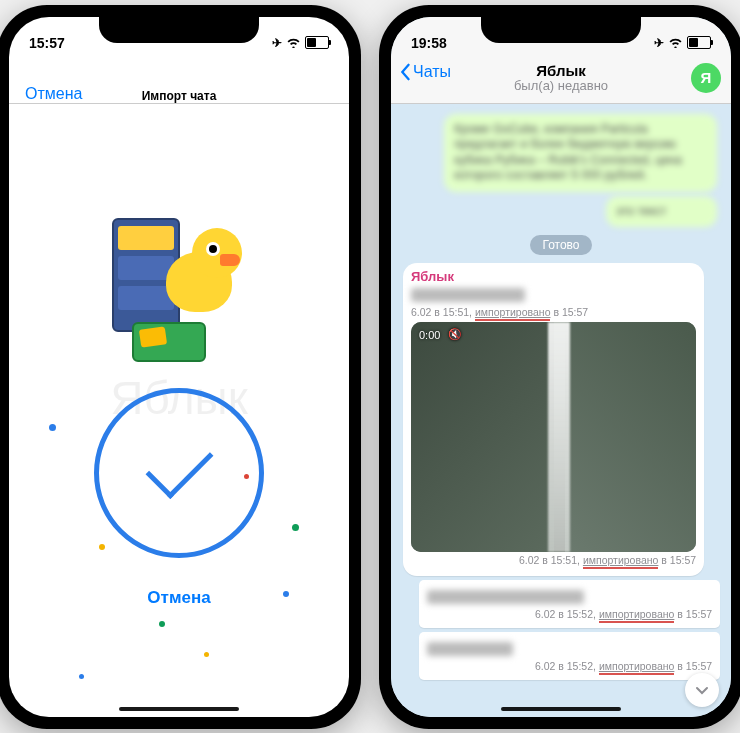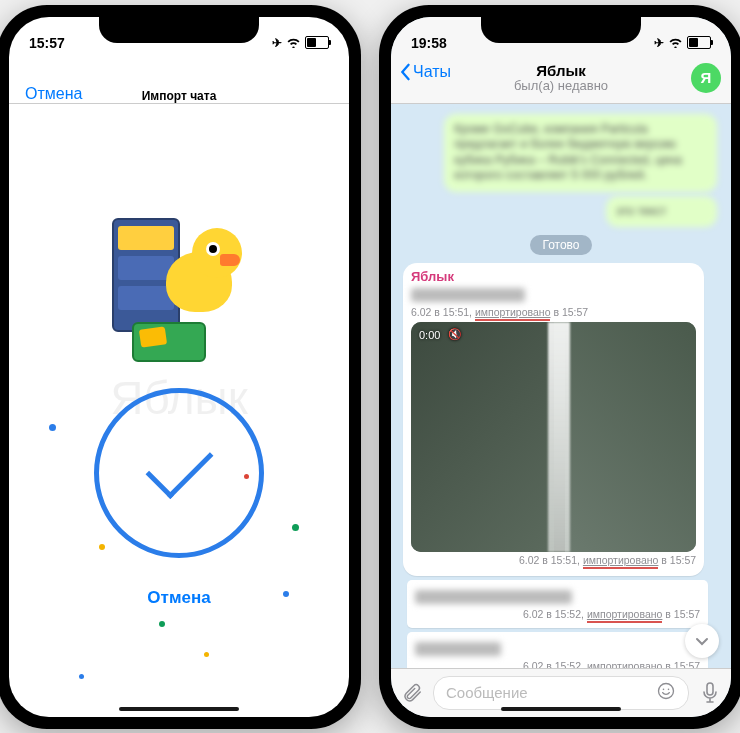--- a/index.html
+++ b/index.html
@@ -63,21 +63,21 @@
 .in-wrap{background:#fff;border-radius:14px;margin:4px auto 4px 4px;width:88%;padding:6px 8px 10px;box-shadow:0 1px 1px rgba(0,0,0,.08)}
 .sender{color:#d53a7b;font-size:13px;font-weight:600;margin-bottom:2px}
 .blur-line{height:14px;background:#bbb;border-radius:3px;filter:blur(3px);margin:4px 0;width:40%}
 .meta{font-size:10.5px;color:#8e8e93;margin-top:2px}
 .meta .imp{text-decoration:underline;color:#8e8e93;border-bottom:2px solid #d9534f;padding-bottom:1px}
 .media{position:relative;width:100%;height:230px;border-radius:10px;overflow:hidden;margin-top:4px;background:linear-gradient(180deg,#5a6b5c 0%,#6b7a6e 30%,#4e5a4f 100%)}
 .waterfall{position:absolute;left:48%;top:0;width:22px;height:100%;background:linear-gradient(180deg,rgba(255,255,255,.9),rgba(255,255,255,.6));filter:blur(1px)}
 .rock-l{position:absolute;left:0;top:0;width:50%;height:100%;background:linear-gradient(135deg,#3d4a3f,#5b6a5d)}
 .rock-r{position:absolute;right:0;top:0;width:46%;height:100%;background:linear-gradient(225deg,#4a5a4c,#6b7a6e)}
 .media-time{position:absolute;left:8px;top:6px;color:#fff;font-size:11px;text-shadow:0 0 3px #000;display:flex;gap:8px;align-items:flex-end}
-.in-msg{background:#fff;border-radius:5px;margin:4px auto 4px 8px;width:88%;padding:6px 8px 8px;box-shadow:0 1px 1px rgba(0,0,0,.08)}
+.in-msg{background:#fff;border-radius:5px;margin:4px auto 4px 20px;width:88%;padding:6px 8px 8px;box-shadow:0 1px 1px rgba(0,0,0,.08)}
 .scroll-down{position:absolute;right:12px;bottom:10px;width:34px;height:34px;background:#fff;border-radius:50%;box-shadow:0 1px 4px rgba(0,0,0,.2);display:flex;align-items:center;justify-content:center;color:#8e8e93}
 .inputbar{height:48px;background:#f7f7f7;border-top:.5px solid #ccc;display:flex;align-items:center;padding:0 8px;gap:8px}
 .attach,.mic{color:#8e8e93;width:26px;height:26px;display:flex;align-items:center;justify-content:center}
 .msg-input{flex:1;height:32px;background:#fff;border:1px solid #ddd;border-radius:16px;padding:0 12px;display:flex;align-items:center;justify-content:space-between;color:#bbb;font-size:15px}
 .sticker-btn{color:#8e8e93}
 .home-ind{position:absolute;bottom:6px;left:50%;transform:translateX(-50%);width:120px;height:4px;background:#000;border-radius:3px;opacity:.9}
 </style>
 </head>
 <body>
 
@@ -206,41 +206,17 @@
           <span class="imp">импортировано</span>
           <span>в 15:57</span>
         </div>
       </div>
       <div class="scroll-down">
         <svg width="16" height="16" viewBox="0 0 16 16">
               <path d="M3 6l5 5 5-5" stroke="#8e8e93" stroke-width="2" fill="none" stroke-linecap="round"></path>
             </svg>
       </div>
     </div>
-    <div class="inputbar">
-      <div class="attach">
-        <svg width="22" height="22" viewBox="0 0 24 24">
-              <path d="M21 11l-8.5 8.5a5 5 0 01-7-7L14 4a3.5 3.5 0 015 5l-8.5 8.5a2 2 0 01-3-3L15 7" stroke="#8e8e93" stroke-width="1.6" fill="none" stroke-linecap="round"></path>
-            </svg>
-      </div>
-      <div class="msg-input">
-        <span>Сообщение</span>
-        <span class="sticker-btn">
-          <svg width="20" height="20" viewBox="0 0 24 24">
-                <circle cx="12" cy="12" r="9" stroke="#8e8e93" stroke-width="1.6" fill="none"></circle>
-                <circle cx="9" cy="10" r="1" fill="#8e8e93"></circle>
-                <circle cx="15" cy="10" r="1" fill="#8e8e93"></circle>
-                <path d="M8 14c1 1.5 2.5 2 4 2s3-.5 4-2" stroke="#8e8e93" stroke-width="1.6" fill="none" stroke-linecap="round"></path>
-              </svg>
-        </span>
-      </div>
-      <div class="mic">
-        <svg width="20" height="22" viewBox="0 0 20 22">
-              <rect x="7" y="1" width="6" height="12" rx="3" stroke="#8e8e93" stroke-width="1.6" fill="none"></rect>
-              <path d="M4 10a6 6 0 0012 0M10 16v4M7 20h6" stroke="#8e8e93" stroke-width="1.6" fill="none" stroke-linecap="round"></path>
-            </svg>
-      </div>
-    </div>
     <div class="home-ind"></div>
   </div>
 </div>
 
 </div>
 
 </body></html>

